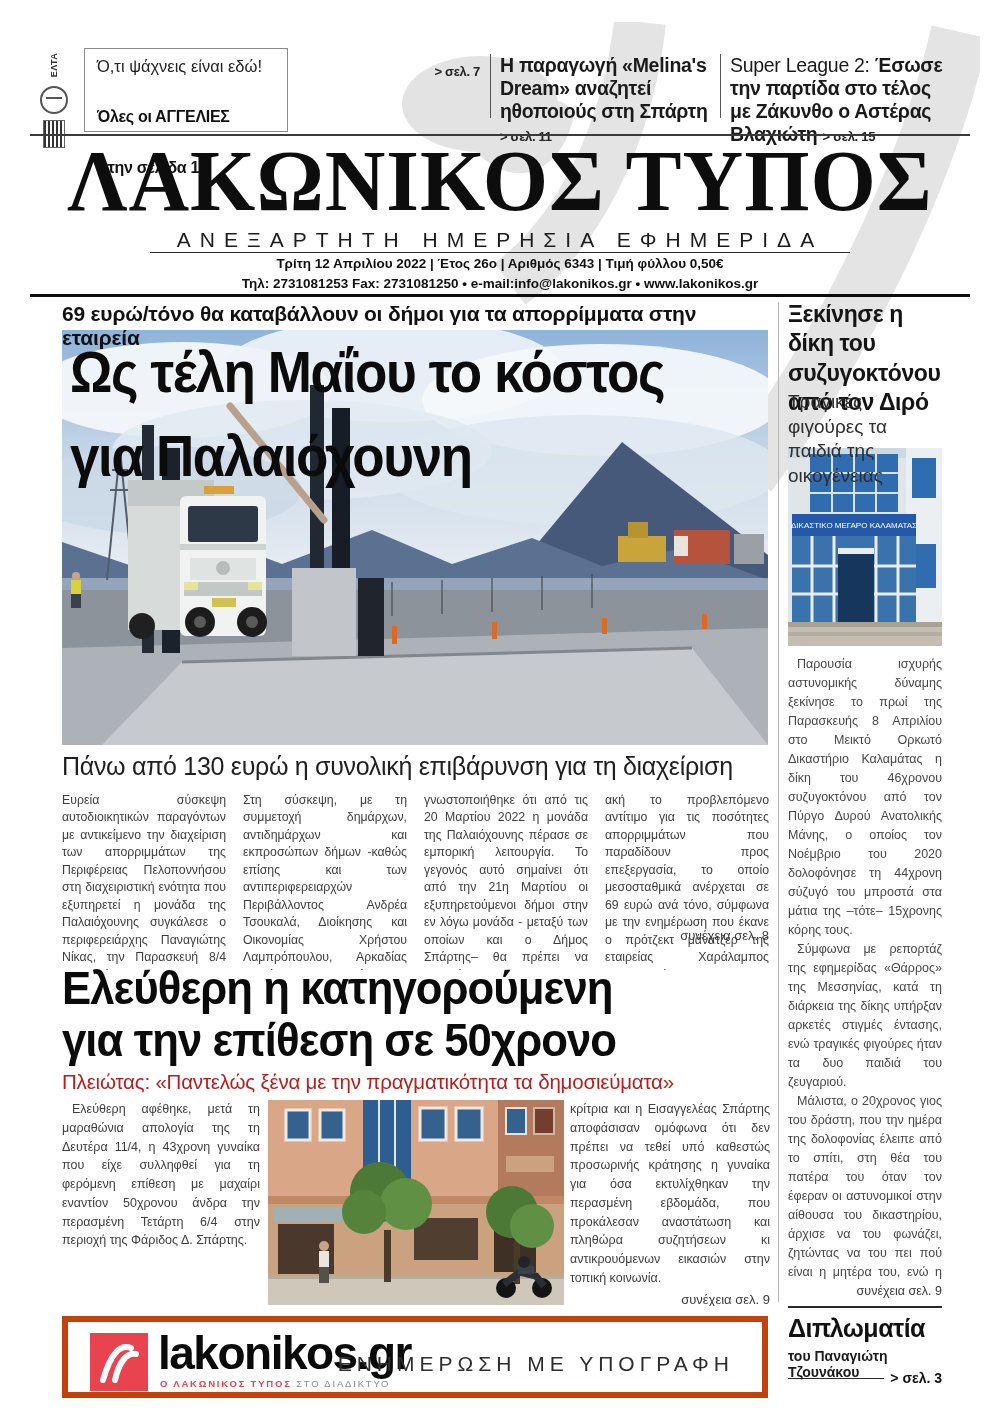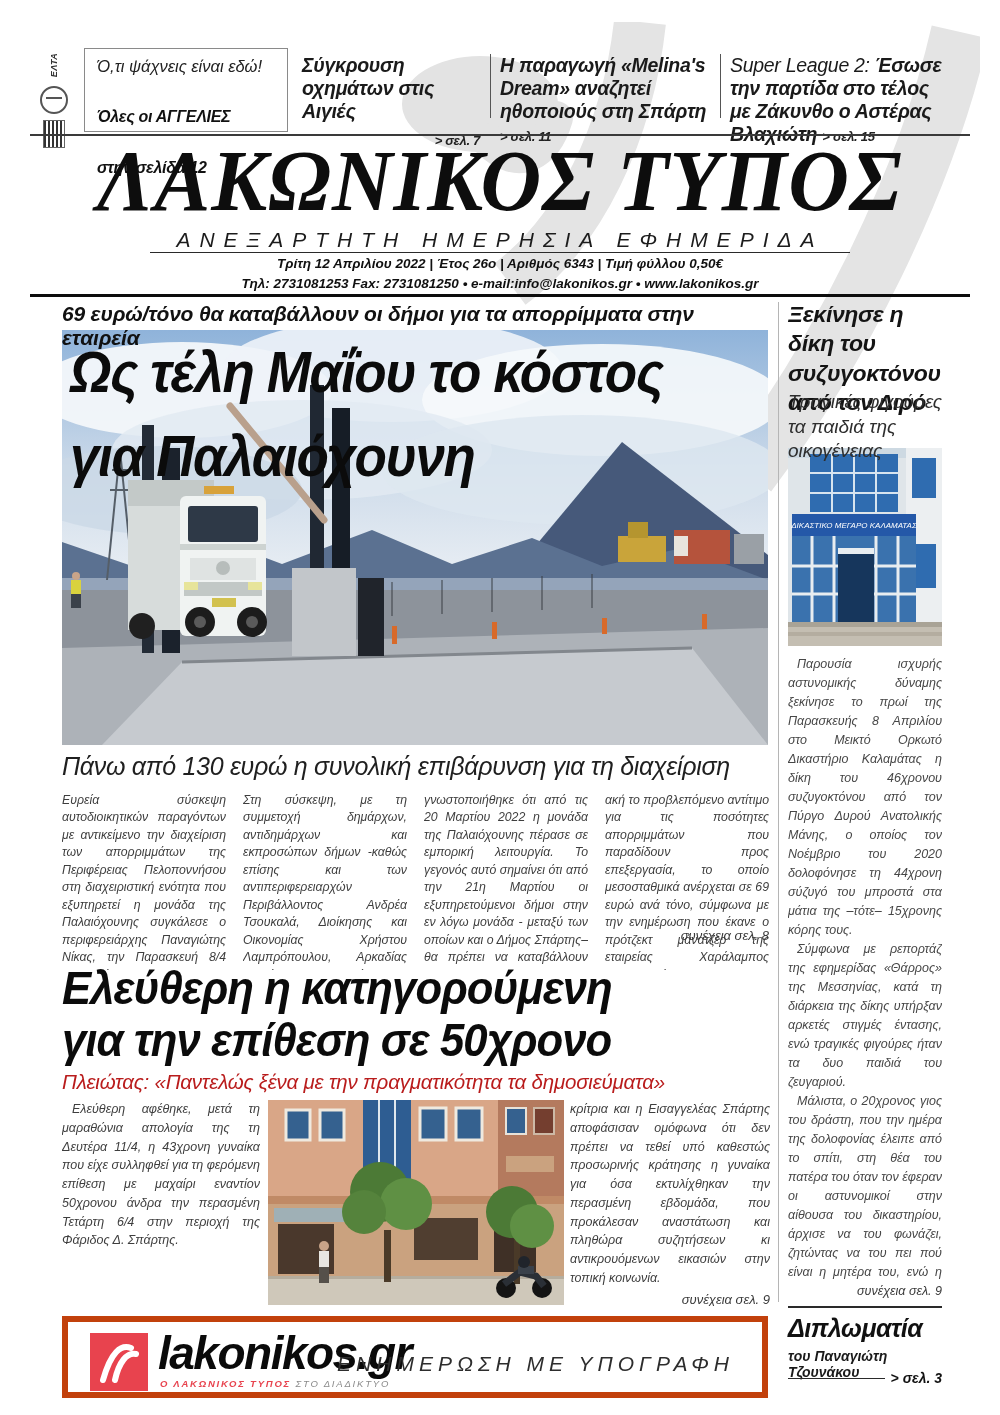--- a/index.html
+++ b/index.html
@@ -1,17 +1,17 @@
 <!DOCTYPE html>
 <html><head>
 <meta charset="utf-8">
 <style>
   html,body{margin:0;padding:0;background:#fff;}
   .page{position:relative;width:1000px;height:1415px;background:#ffffff;overflow:hidden;
-        font-family:"Liberation Sans",sans-serif;color:#111;font-style:italic;}
+        font-family:"Liberation Sans",sans-serif;color:#111;}
   .abs{position:absolute;}
 
   
   .stamps{left:26px;top:50px;width:56px;display:flex;flex-direction:column;gap:6px;align-items:center;}
   .stamp-elta{width:30px;height:30px;display:flex;align-items:center;justify-content:center;
               transform:rotate(-90deg);font-size:9px;font-weight:bold;color:#333;letter-spacing:.5px;}
   .stamp-circle{width:24px;height:24px;border:2px solid #555;border-radius:50%;position:relative;}
   .stamp-circle:after{content:"";position:absolute;left:4px;right:4px;top:9px;border-top:2px solid #555;}
   .stamp-barcode{width:20px;height:26px;border:1px solid #666;
       background:repeating-linear-gradient(90deg,#333 0 2px,#fff 2px 4px);}
@@ -110,21 +110,20 @@
     <div class="stamp-barcode"></div>
   </div>
 
   <div class="abs classifieds">
     <div class="l1">Ό,τι ψάχνεις είναι εδώ!</div>
     <div class="l2">Όλες οι ΑΓΓΕΛΙΕΣ</div>
     <div class="l3">στην σελίδα 12</div>
   </div>
 
   <div class="abs teaser t1">
-    <span>Σύγκρουση οχημάτων στις Αιγιές</span>
     <span class="pageref">&gt; σελ. 7</span>
   </div>
   <div class="abs vdiv d1"></div>
   <div class="abs teaser t2">
     <span>Η παραγωγή «Melina's Dream» αναζητεί ηθοποιούς στη Σπάρτη</span>
     <span class="pageref">&gt; σελ. 11</span>
   </div>
   <div class="abs vdiv d2"></div>
   <div class="abs teaser t3">
     <span class="pref">Super League 2:</span>

